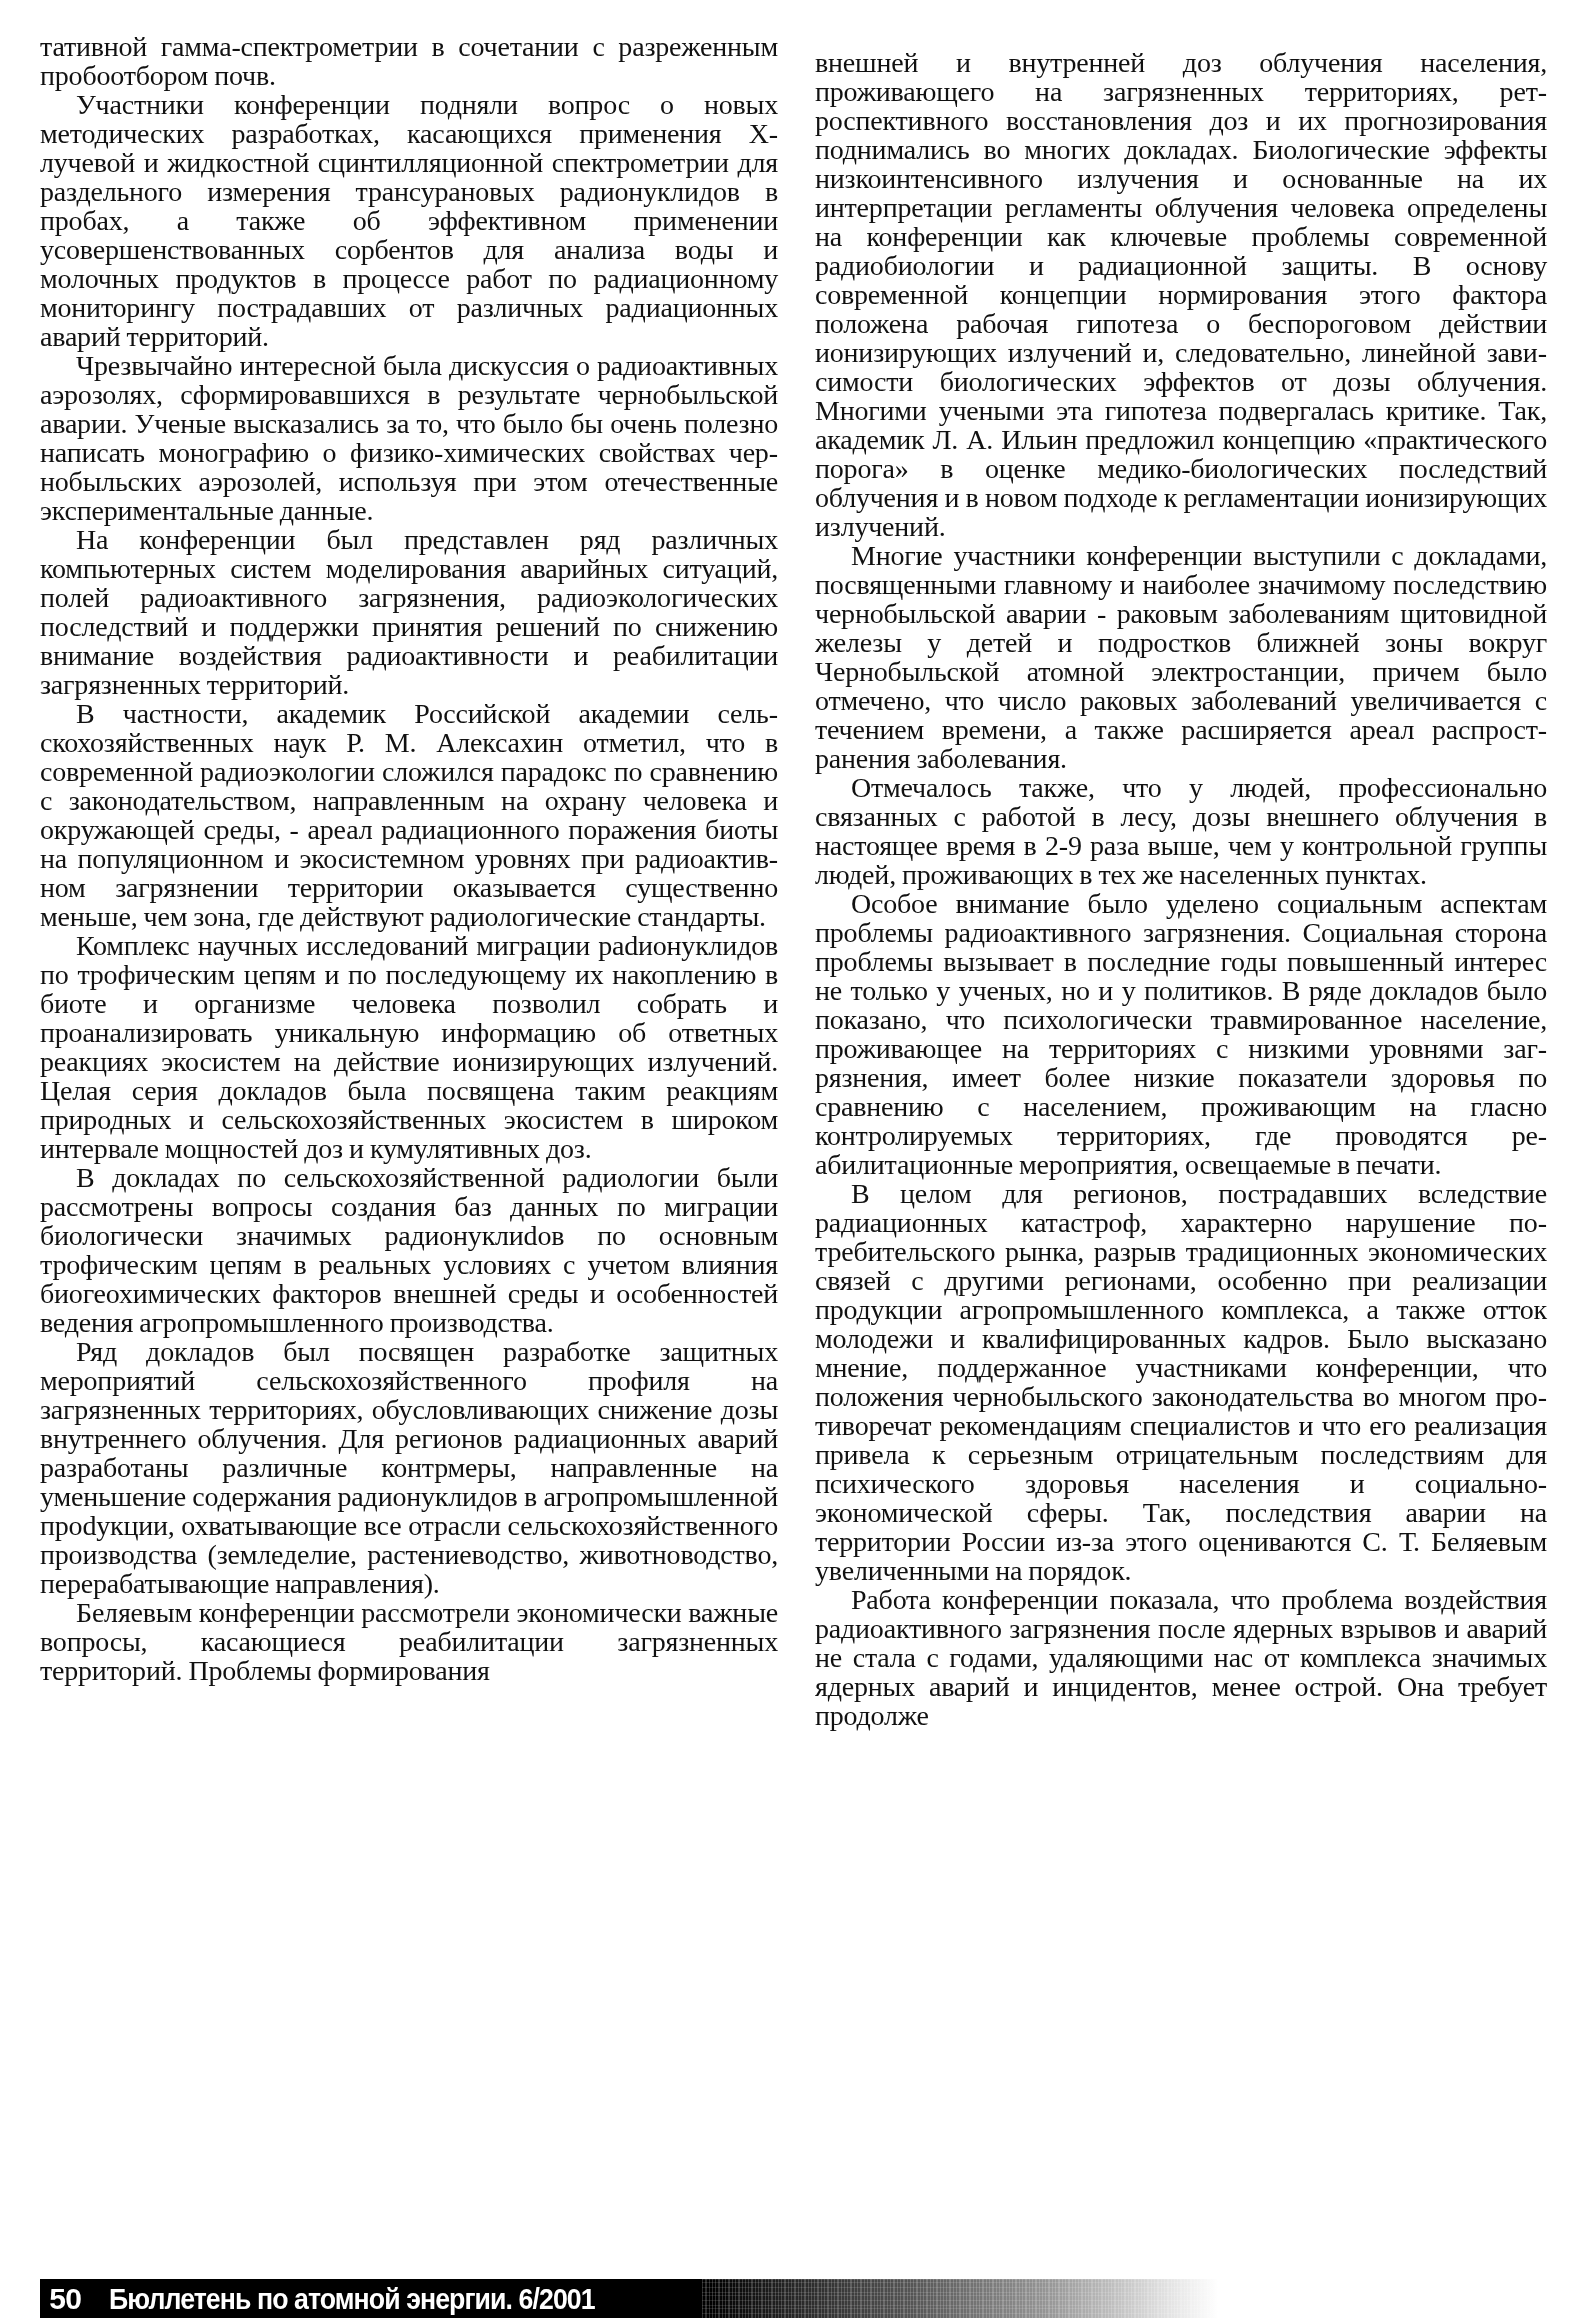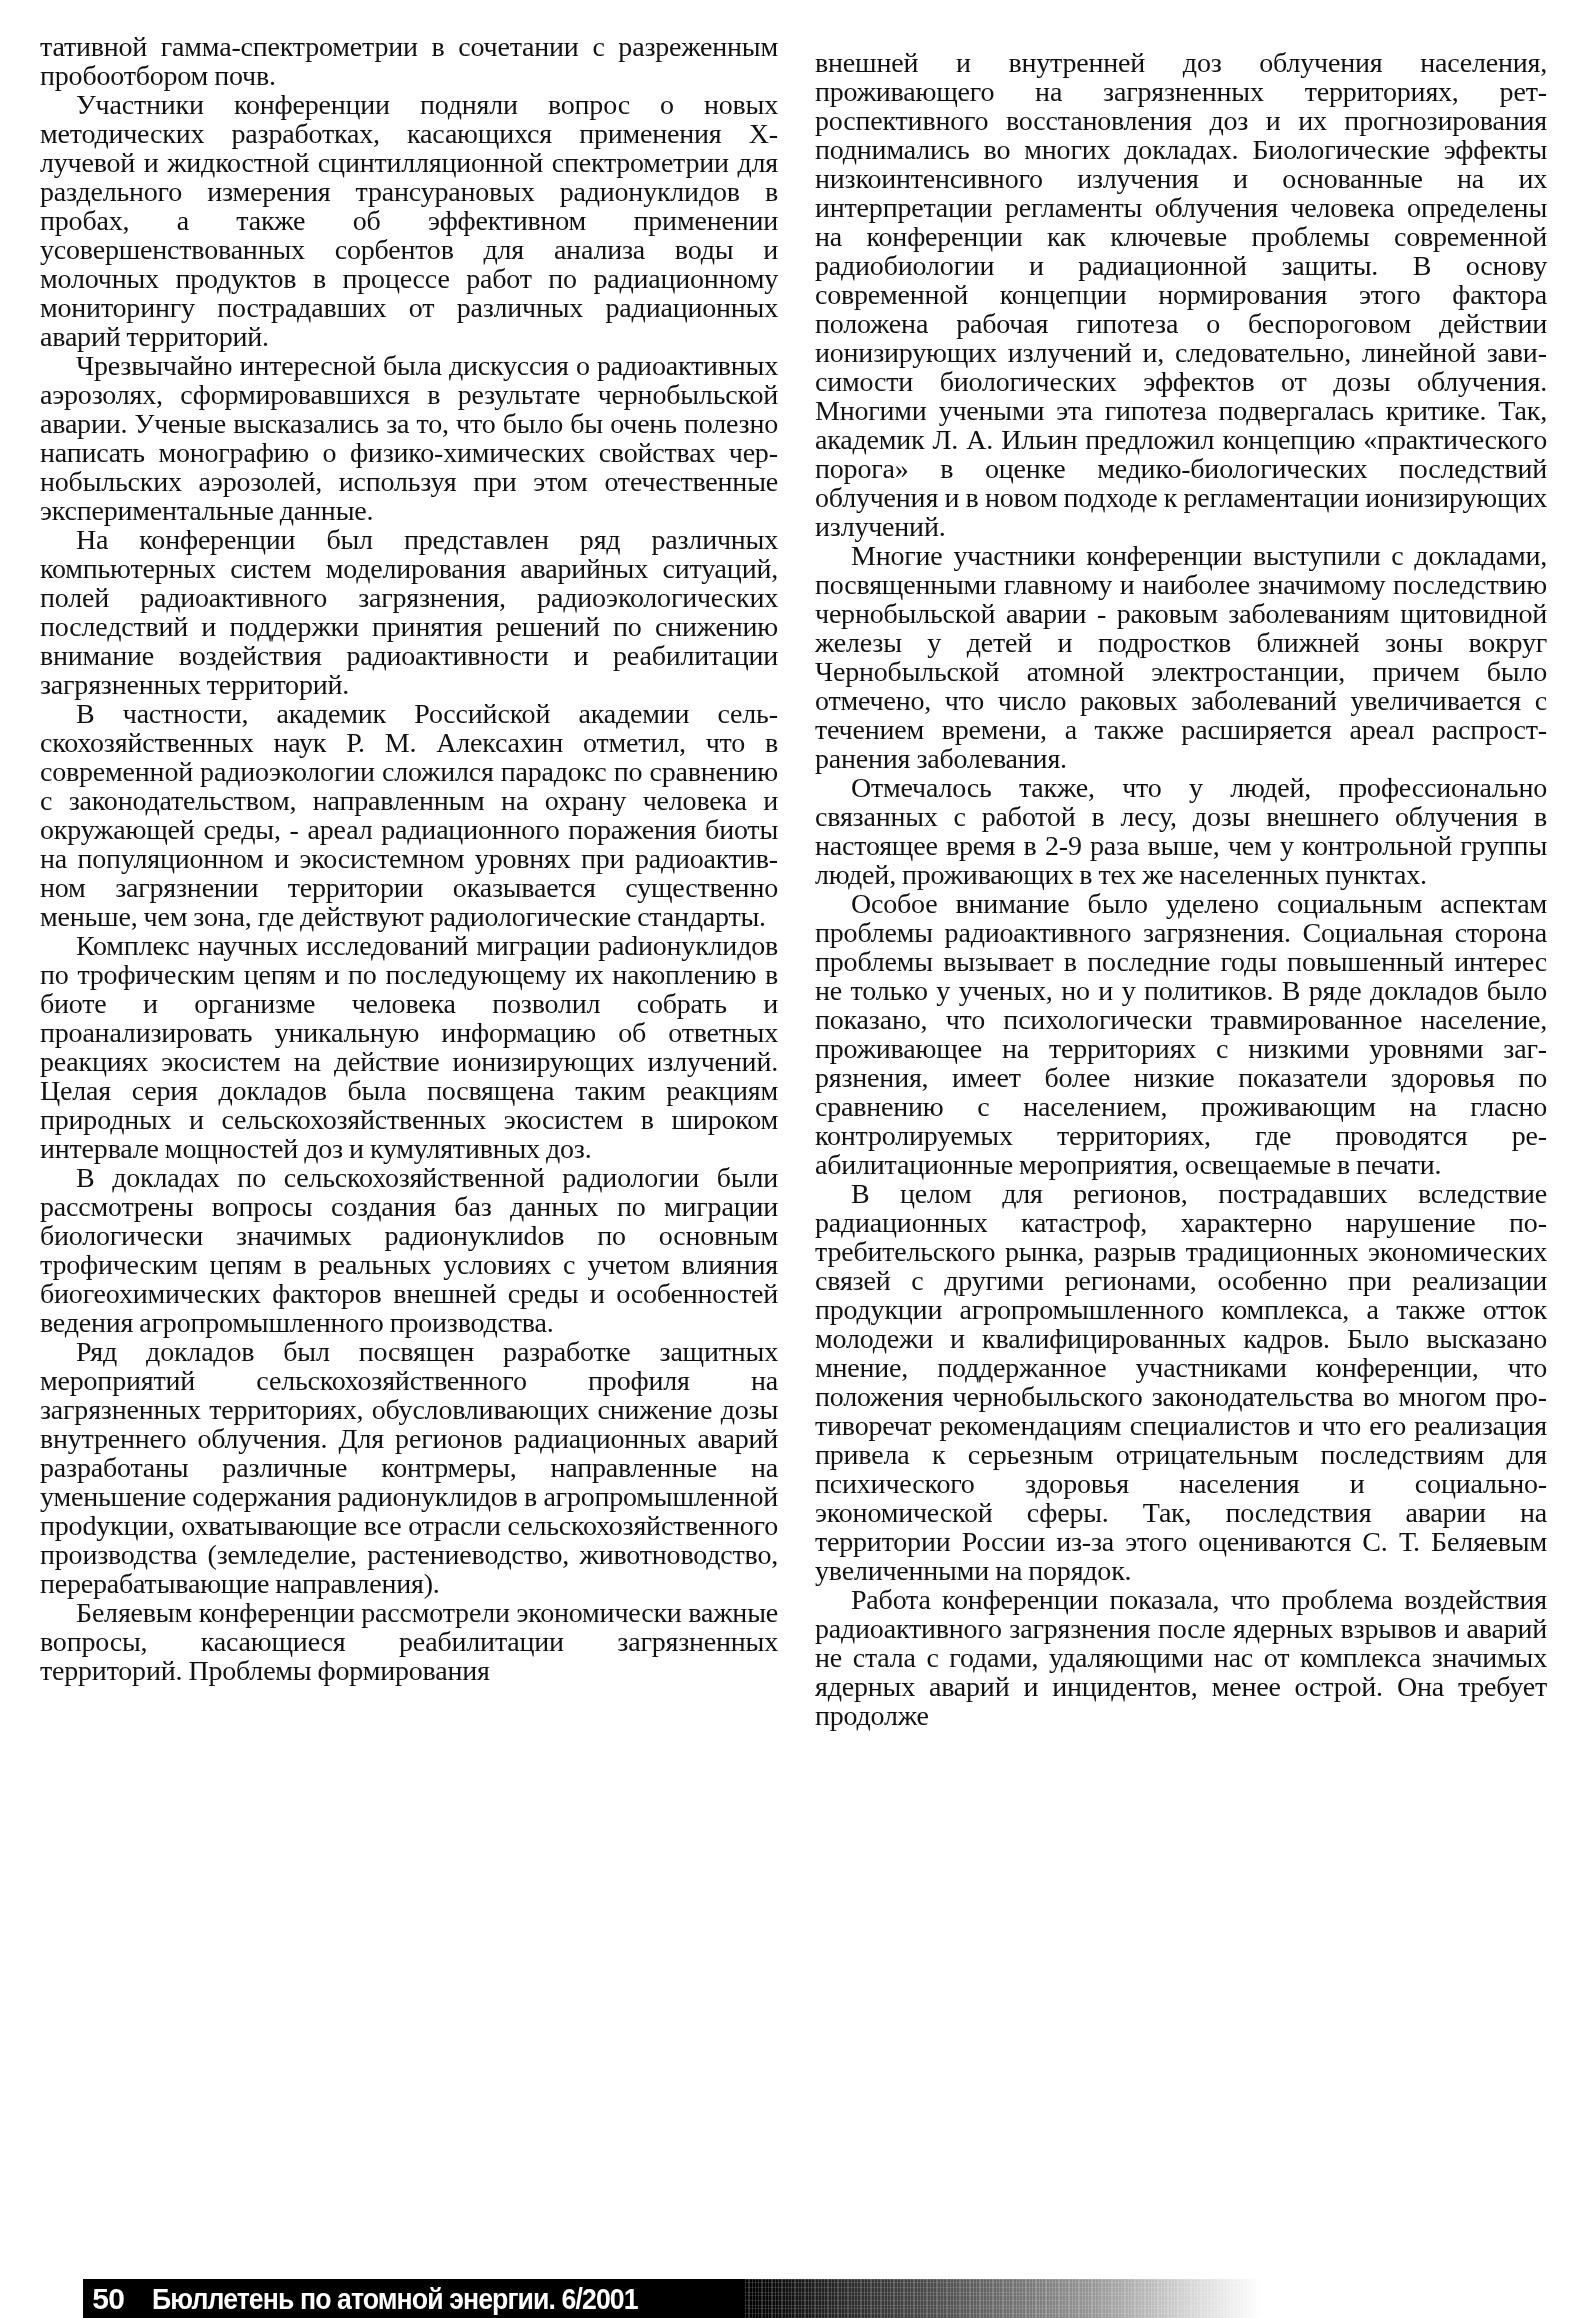--- a/index.html
+++ b/index.html
@@ -50,21 +50,20 @@
     background: linear-gradient(to right,
       #000000 0%,
       #000000 57%,
       #222222 63%,
       #555555 74%,
       #999999 86%,
       #dddddd 95%,
       #ffffff 100%);
     display: flex;
     align-items: center;
-    margin-left: 43px;
   }
   .footer .noise {
     position: absolute;
     left: 662px; top: 0;
     width: 516px; height: 40px;
     background-image:
       repeating-linear-gradient(90deg, rgba(255,255,255,0.18) 0 1.3px, rgba(0,0,0,0) 1.3px 3.3px),
       repeating-linear-gradient(0deg, rgba(255,255,255,0.12) 0 0.7px, rgba(0,0,0,0) 0.7px 2.6px);
     pointer-events: none;
   }

